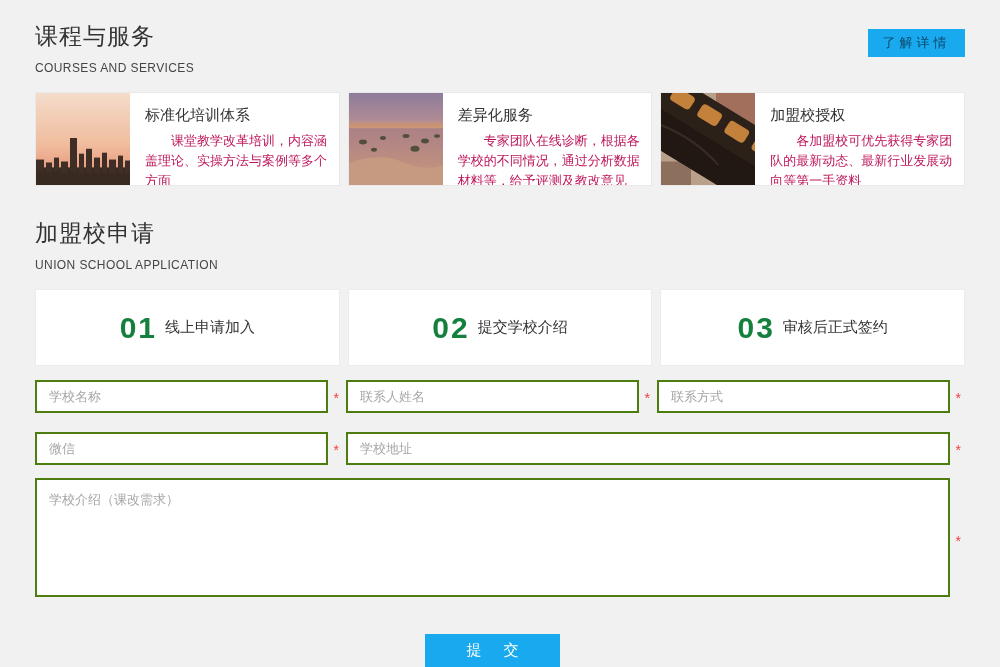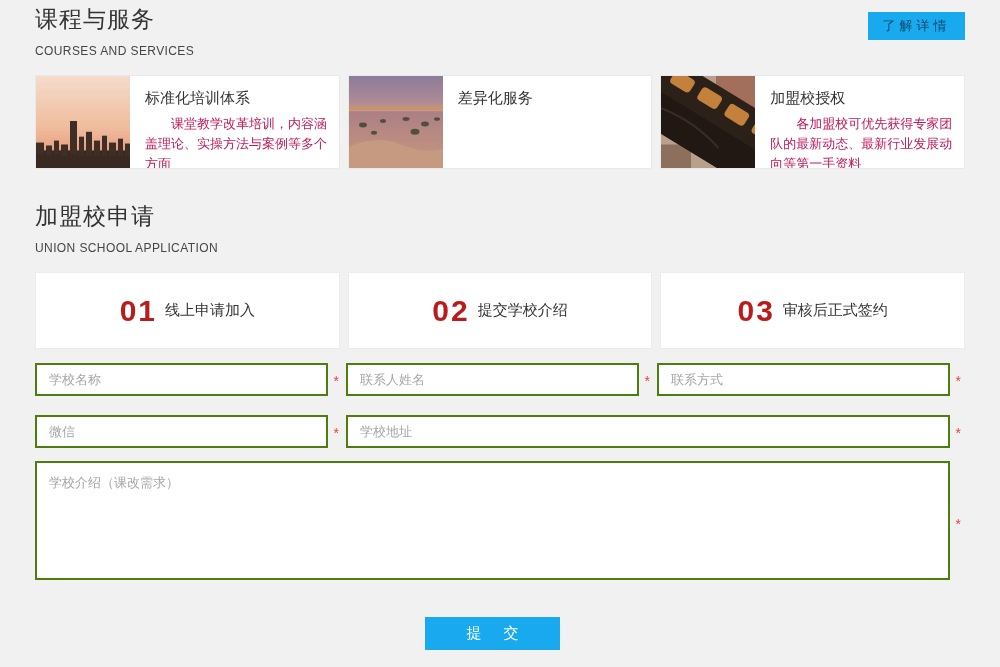--- a/index.html
+++ b/index.html
@@ -2,21 +2,21 @@
 <html><head>
 <meta charset="utf-8">
 <style>
   * { margin: 0; padding: 0; box-sizing: border-box; }
   html, body { width: 1000px; height: 667px; overflow: hidden; }
   body {
     font-family: "Liberation Sans", "DejaVu Sans", sans-serif;
     background: #f1f1f1;
     color: #333;
   }
-  .wrap { width: 930px; margin: 0 auto; padding-top: 4px; }
+  .wrap { width: 930px; margin: 0 auto; padding-top: 21px; }
 
   
   .sec-head { position: relative; }
   .sec-title { font-size: 23px; font-weight: 500; color: #333; letter-spacing: 1px; }
   .sec-sub { font-size: 12px; color: #454545; margin-top: 9px; letter-spacing: 0.4px; }
   .more-btn {
     position: absolute; right: 0; top: 8px;
     background: #18a9ee; color: #0c4a6e; border: none;
     width: 97px; height: 28px; font-size: 13px; letter-spacing: 4px;
     cursor: pointer; font-family: inherit;
@@ -35,21 +35,21 @@
   .card-desc { font-size: 13px; color: #be185d; line-height: 1.55; text-indent: 2em; }
 
   
   .app-head { margin-top: 32px; }
 
   .steps { display: flex; gap: 8px; margin-top: 17px; }
   .step {
     flex: 1; height: 77px; background: #fff; border: 1px solid #ececec;
     display: flex; align-items: center; justify-content: center;
   }
-  .step-num { font-size: 30px; font-weight: bold; color: #b91c1c; letter-spacing: 2px; text-align: center; }
+  .step-num { font-size: 30px; font-weight: bold; color: #15803d; letter-spacing: 2px; text-align: center; }
   .step-label { font-size: 15px; color: #333; margin-left: 8px; }
 
   
   .form { padding-right: 15px; }
   .form-row { display: flex; margin-top: 14px; }
   .form-row.second { margin-top: 19px; }
   .field { position: relative; }
   .field + .field { margin-left: 18px; }
   .f-third { flex: 1; }
   .f-fixed { flex: 0 0 293px; }
@@ -146,20 +146,21 @@
             <ellipse cx="76" cy="49" rx="4" ry="2.5"></ellipse>
             <ellipse cx="66" cy="57" rx="4.5" ry="3"></ellipse>
             <ellipse cx="25" cy="58" rx="3" ry="2"></ellipse>
             <ellipse cx="88" cy="44" rx="3" ry="1.8"></ellipse>
           </g>
           <rect y="31" width="94" height="4" fill="#cd9068" opacity="0.65"></rect>
         </svg>
       </div>
       <div class="card-body">
         <div class="card-title">差异化服务</div>
+        <div class="card-desc">专家团队在线诊断，根据各学校的不同情况，通过分析数据材料等，给予评测及教改意见</div>
       </div>
     </div>
 
     <div class="card">
       <div class="card-img">
         <svg viewBox="0 0 94 94" preserveAspectRatio="none" aria-hidden="true">
           <rect width="94" height="94" fill="#bca globe58b"></rect>
           <rect width="94" height="94" fill="#b9a08b"></rect>
           <rect x="55" y="0" width="39" height="34" fill="#9a5a4a" opacity="0.7"></rect>
           <rect x="0" y="70" width="30" height="24" fill="#6e503f" opacity="0.6"></rect>

